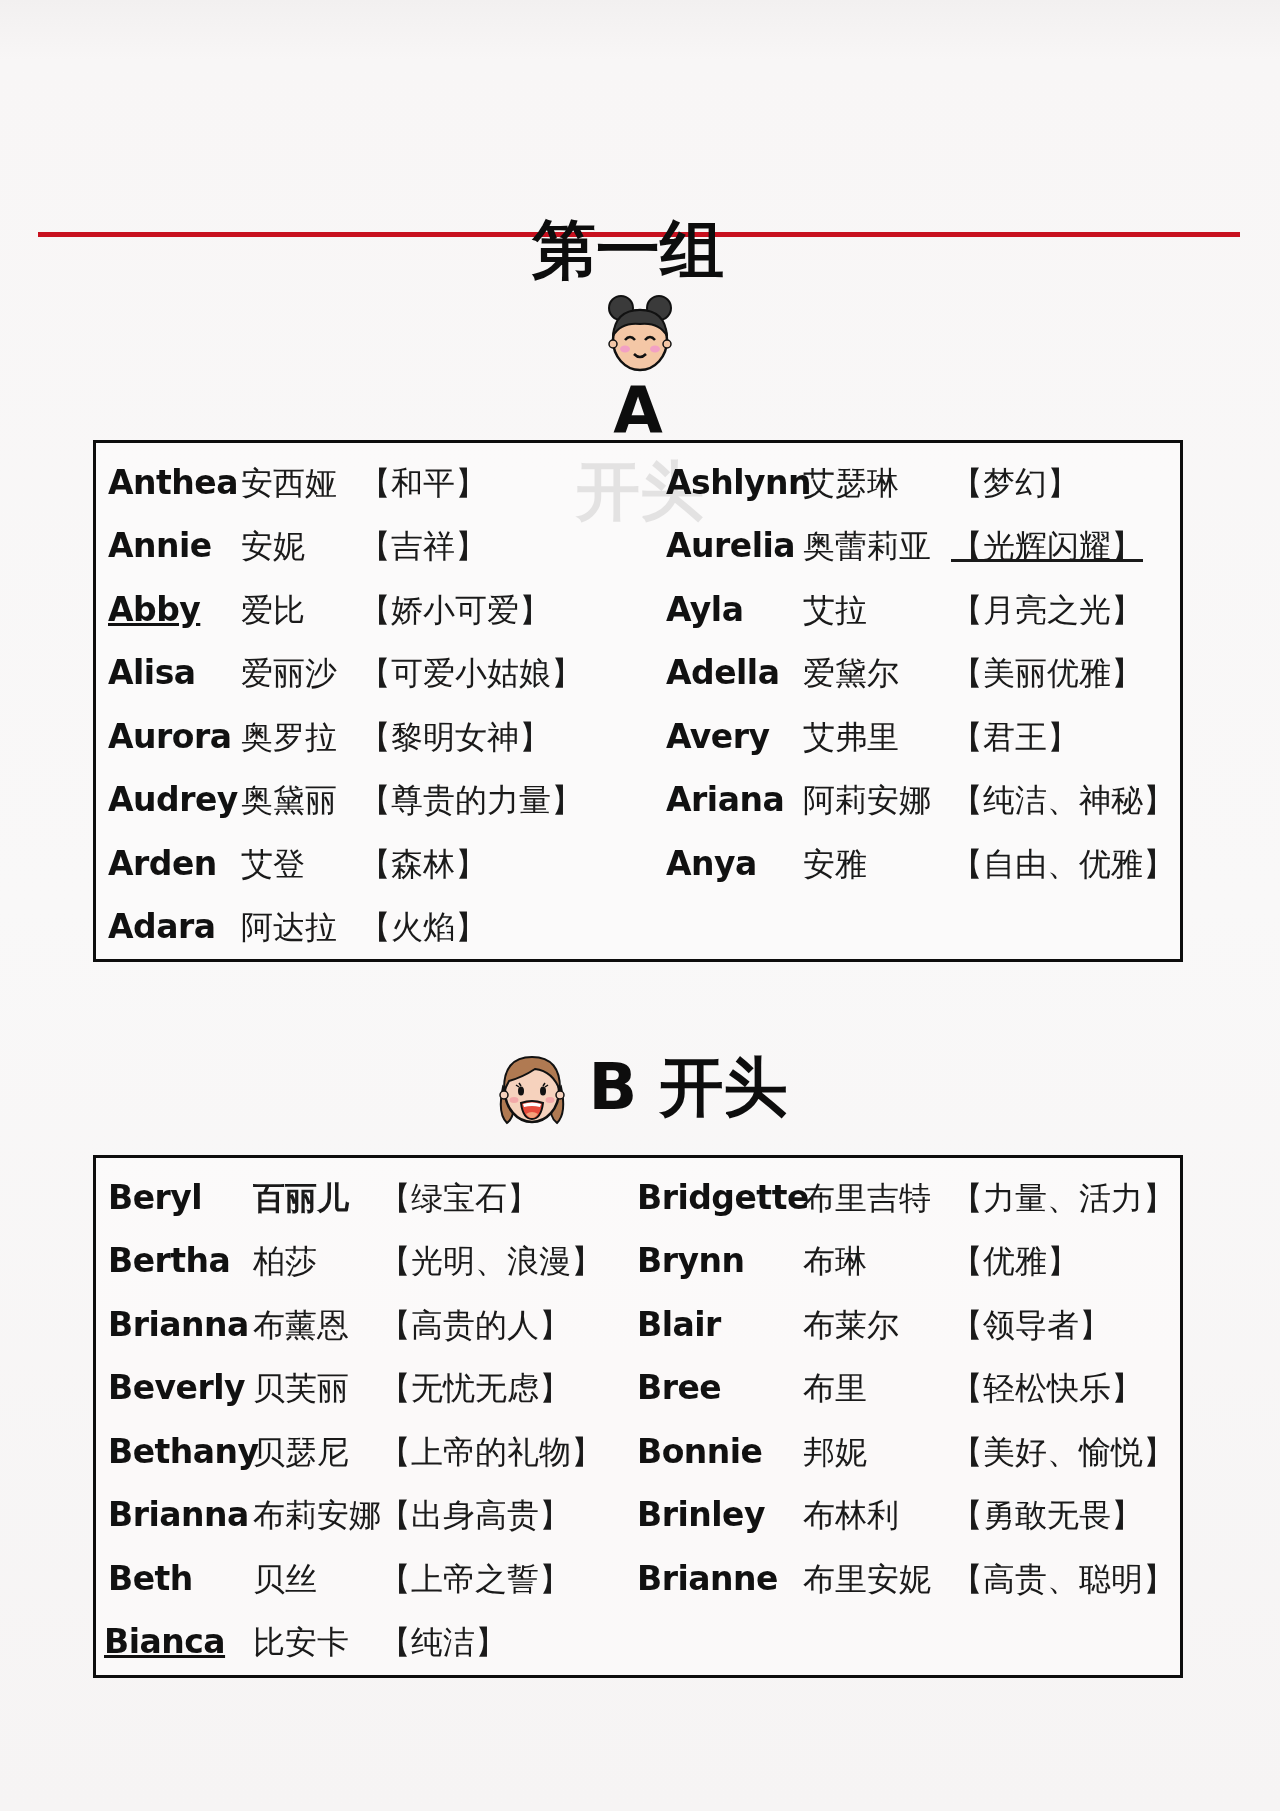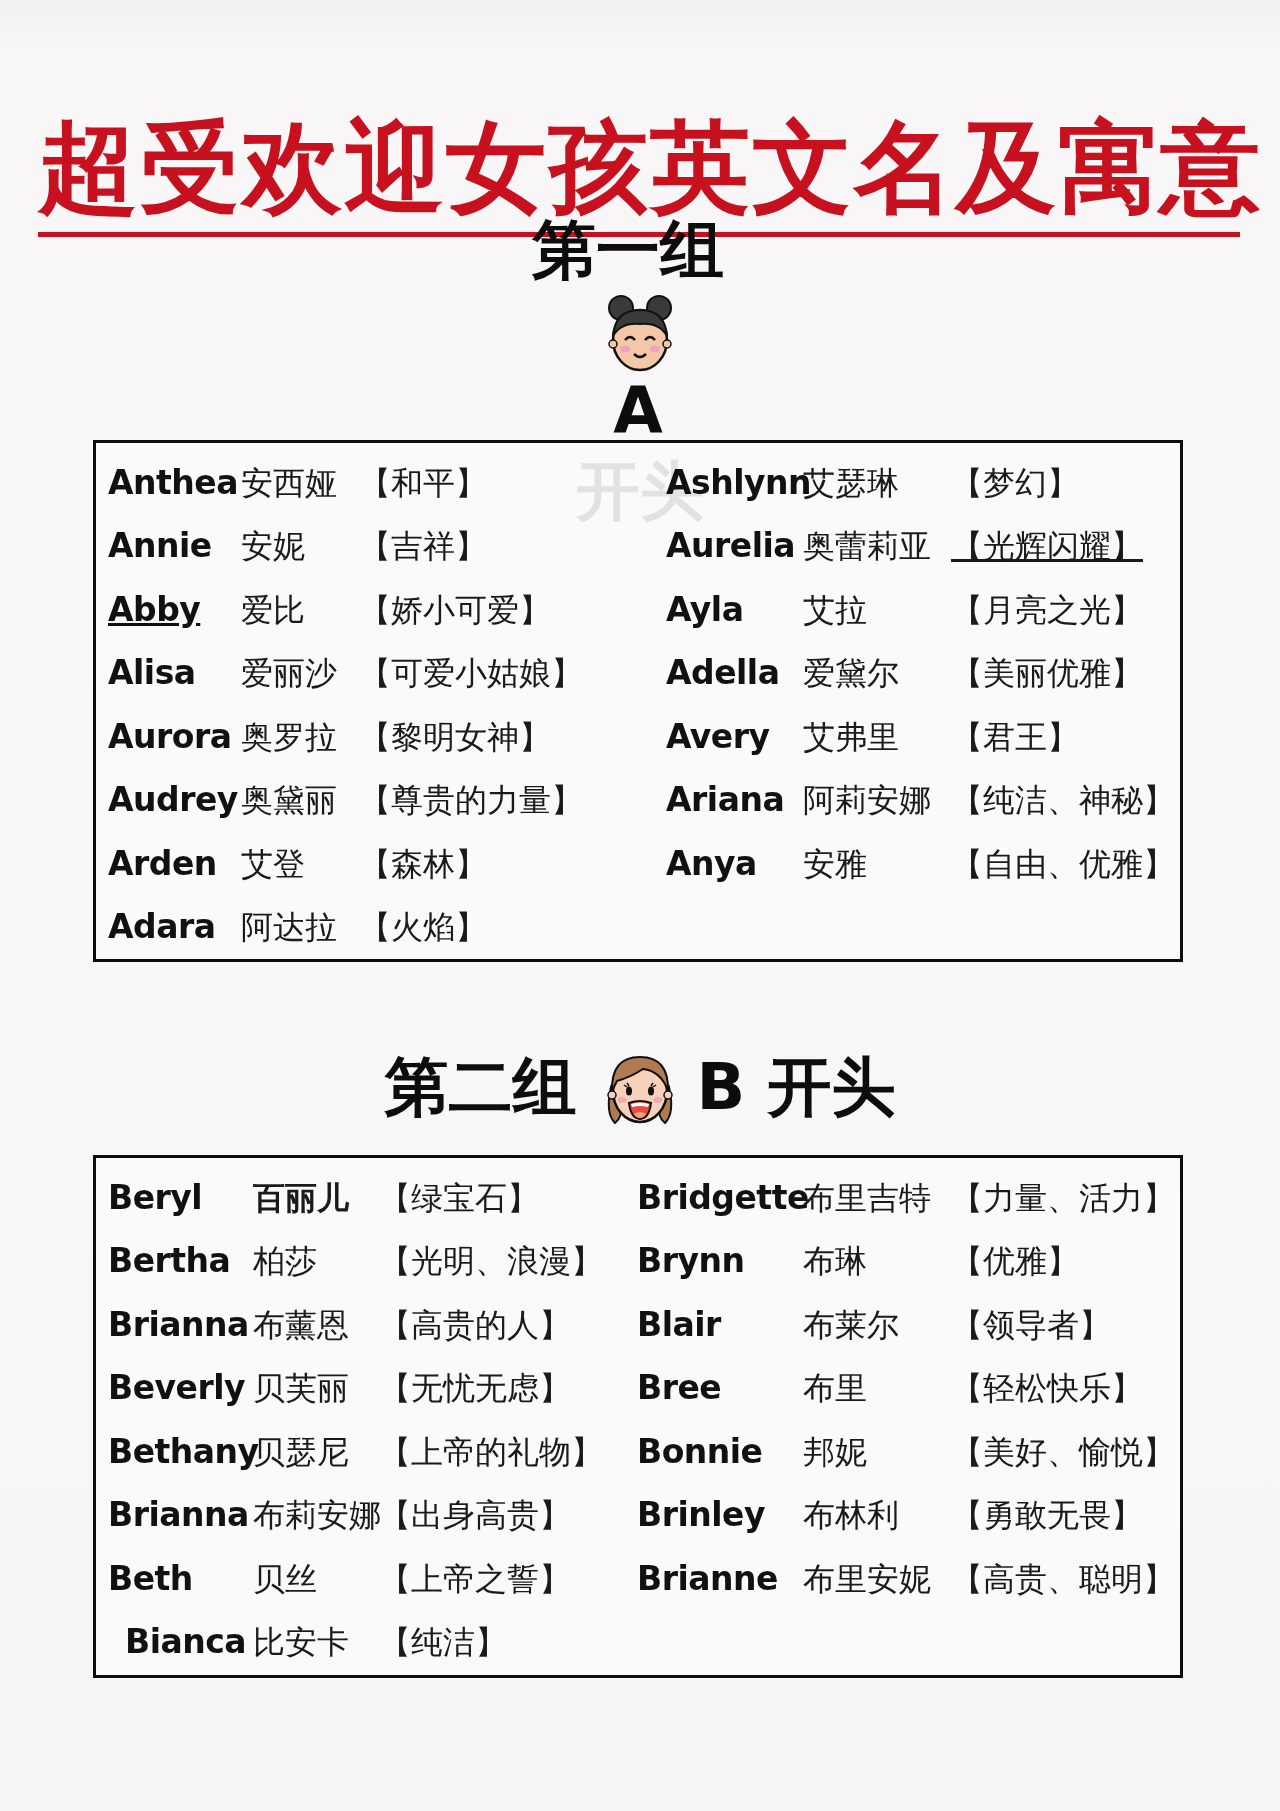--- a/index.html
+++ b/index.html
@@ -47,21 +47,20 @@
   .en { position: absolute; top: 0; font-weight: bold; color: #111; font-size: 33px; letter-spacing: -0.5px; }
   .zh { position: absolute; top: 0; color: #1a1a1a; font-size: 32px; }
   .mn { position: absolute; top: 0; color: #1a1a1a; font-size: 32px; }
 </style>
 </head>
 <body>
 
 <div class="page-bg"></div>
 
 <div class="title-wrap">
-  <div class="title">超受欢迎女孩英文名及寓意</div>
   <div class="title-underline"></div>
 </div>
 
 <div class="group-heading" style="top:326px;flex-direction:column;">
   <span class="h-left">第一组</span>
   <span class="avatar">
     <svg width="78" height="80" viewBox="0 0 78 80">
       <circle cx="20" cy="14" r="12" fill="#3a3a3a" stroke="#111" stroke-width="2"></circle>
       <circle cx="58" cy="14" r="12" fill="#3a3a3a" stroke="#111" stroke-width="2"></circle>
       <ellipse cx="39" cy="46" rx="27" ry="30" fill="#f4c7a6" stroke="#111" stroke-width="2.5"></ellipse>
@@ -153,21 +152,20 @@
     <span class="mn" style="left:285px;">【纯洁、神秘】</span>
   </div>
   <div class="row" style="top:396px;left:570px;">
     <span class="en" style="left:0;">Anya</span>
     <span class="zh" style="left:137px;">安雅</span>
     <span class="mn" style="left:285px;">【自由、优雅】</span>
   </div>
 </div>
 
 <div class="group-heading" style="top:1042px;">
-  <span class="h-left">第二组</span>
   <span class="avatar">
     <svg width="78" height="80" viewBox="0 0 78 80">
       <path d="M10 40 Q4 66 14 76 Q22 70 20 56 Z" fill="#b07a52" stroke="#111" stroke-width="2"></path>
       <path d="M68 40 Q74 66 64 76 Q56 70 58 56 Z" fill="#b07a52" stroke="#111" stroke-width="2"></path>
       <ellipse cx="39" cy="44" rx="27" ry="31" fill="#f6d2bd" stroke="#111" stroke-width="2.5"></ellipse>
       <path d="M11 44 Q10 10 39 10 Q68 10 67 44 Q60 24 42 22 Q30 30 16 34 Z" fill="#b07a52" stroke="#111" stroke-width="2"></path>
       <circle cx="11" cy="48" r="4" fill="#f6d2bd" stroke="#111" stroke-width="1.5"></circle>
       <circle cx="67" cy="48" r="4" fill="#f6d2bd" stroke="#111" stroke-width="1.5"></circle>
       <ellipse cx="28" cy="44" rx="3" ry="4.5" fill="#111"></ellipse>
       <ellipse cx="50" cy="44" rx="3" ry="4.5" fill="#111"></ellipse>
@@ -214,21 +212,21 @@
     <span class="en" style="left:12px;">Brianna</span>
     <span class="zh" style="left:157px;">布莉安娜</span>
     <span class="mn" style="left:283px;">【出身高贵】</span>
   </div>
   <div class="row" style="top:396px;left:0;">
     <span class="en" style="left:12px;">Beth</span>
     <span class="zh" style="left:157px;">贝丝</span>
     <span class="mn" style="left:283px;">【上帝之誓】</span>
   </div>
   <div class="row" style="top:459px;left:0;">
-    <span class="en" style="left:29px;">Bianca</span>
+    <span class="en" style="left:8px;text-decoration:underline;">Bianca</span>
     <span class="zh" style="left:157px;">比安卡</span>
     <span class="mn" style="left:283px;">【纯洁】</span>
   </div>
 
   <div class="row" style="top:15px;left:541px;">
     <span class="en" style="left:0;">Bridgette</span>
     <span class="zh" style="left:166px;">布里吉特</span>
     <span class="mn" style="left:314px;">【力量、活力】</span>
   </div>
   <div class="row" style="top:78px;left:541px;">

